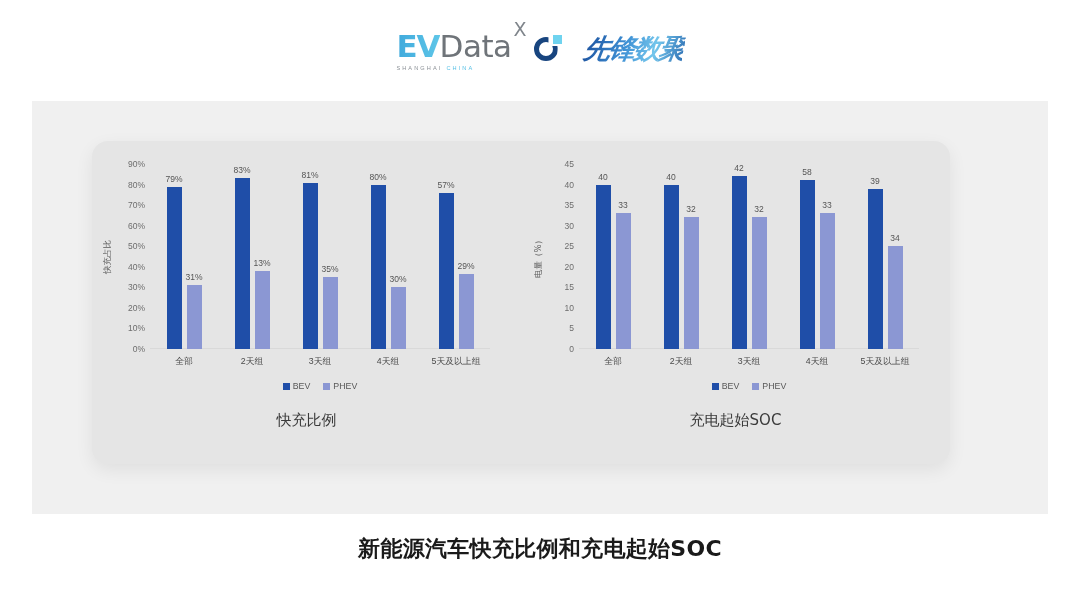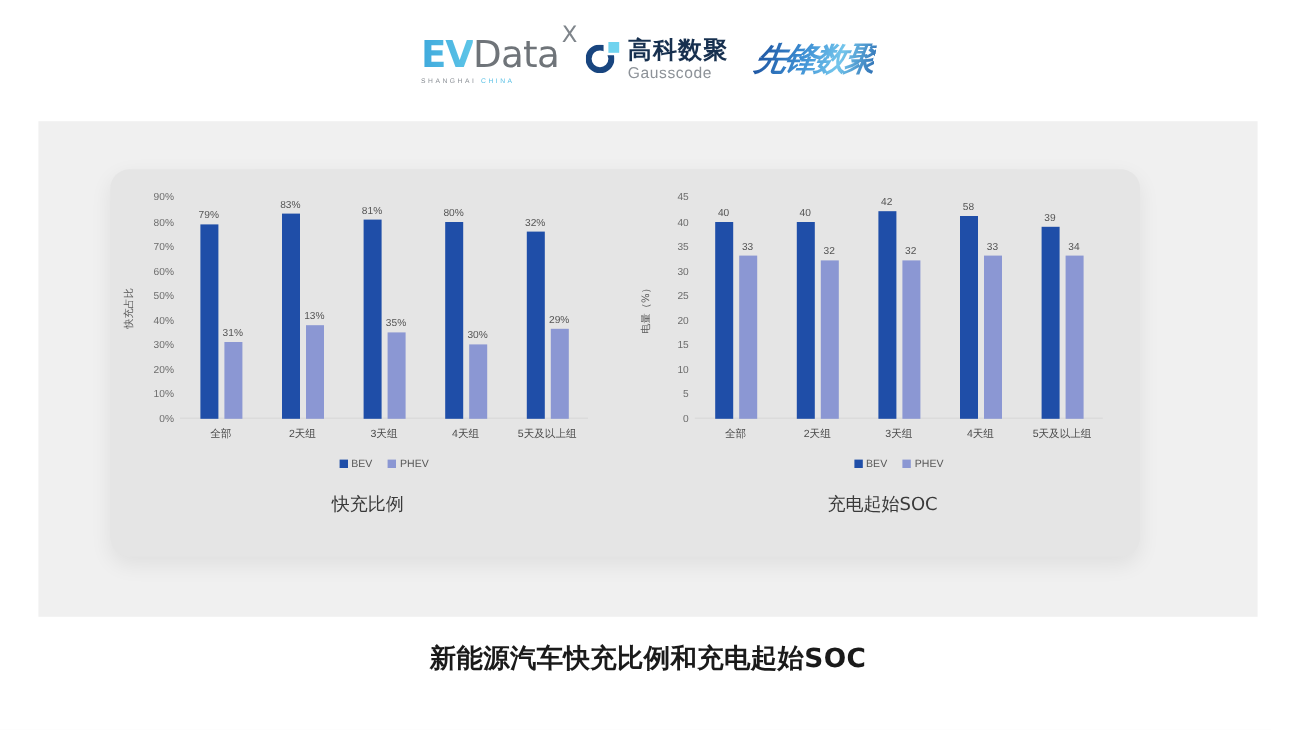--- a/index.html
+++ b/index.html
@@ -220,24 +220,20 @@
       <div class="evdata-sub">
         <span class="s1">SHANGHAI</span>
         <span class="s2">CHINA</span>
       </div>
     </div>
 
     <div class="gauss">
       <div class="gauss-mark">
         <div class="gauss-ring"></div>
         <div class="gauss-sq"></div>
-      </div>
-      <div class="gauss-txt">
-        <span class="gauss-cn">高科数聚</span>
-        <span class="gauss-en">Gausscode</span>
       </div>
     </div>
 
     <div class="xianfeng">先锋数聚</div>
   </div>
 
   <div class="gray-panel"></div>
 
   <div class="white-card">
     <div class="charts-wrap" id="charts-wrap">
@@ -287,21 +283,21 @@
                 <div class="bar bev" style="height: 164.444px;">
                   <span class="bar-val">80%</span>
                 </div>
                 <div class="bar phev" style="height: 61.6667px;">
                   <span class="bar-val">30%</span>
                 </div>
                 <div class="xtick">4天组</div>
               </div>
               <div class="group">
                 <div class="bar bev" style="height: 156.222px;">
-                  <span class="bar-val">32%</span>
+                  <span class="bar-val">57%</span>
                 </div>
                 <div class="bar phev" style="height: 75px;">
                   <span class="bar-val">29%</span>
                 </div>
                 <div class="xtick">5天及以上组</div>
               </div>
             </div>
           </div>
           <div class="legend">
             <div class="legend-item">
@@ -363,21 +359,21 @@
                 </div>
                 <div class="bar phev" style="height: 135.667px;">
                   <span class="bar-val">33</span>
                 </div>
                 <div class="xtick">4天组</div>
               </div>
               <div class="group">
                 <div class="bar bev" style="height: 160.333px;">
                   <span class="bar-val">39</span>
                 </div>
-                <div class="bar phev" style="height: 136px;">
+                <div class="bar phev" style="height: 103px;">
                   <span class="bar-val">34</span>
                 </div>
                 <div class="xtick">5天及以上组</div>
               </div>
             </div>
           </div>
           <div class="legend">
             <div class="legend-item">
               <span class="sw bev"></span>
               <span>BEV</span>

